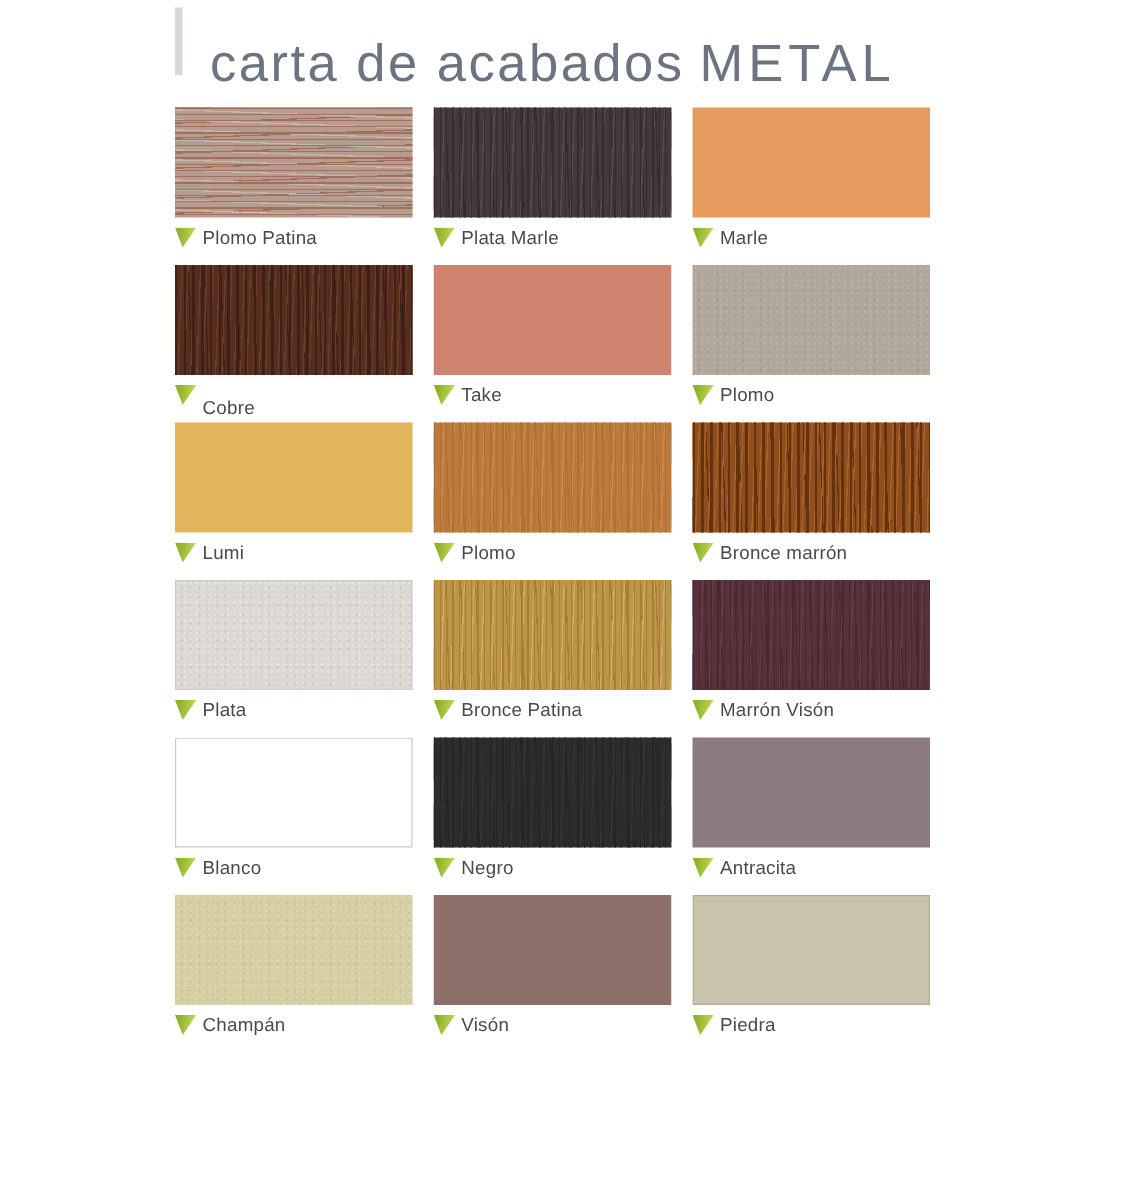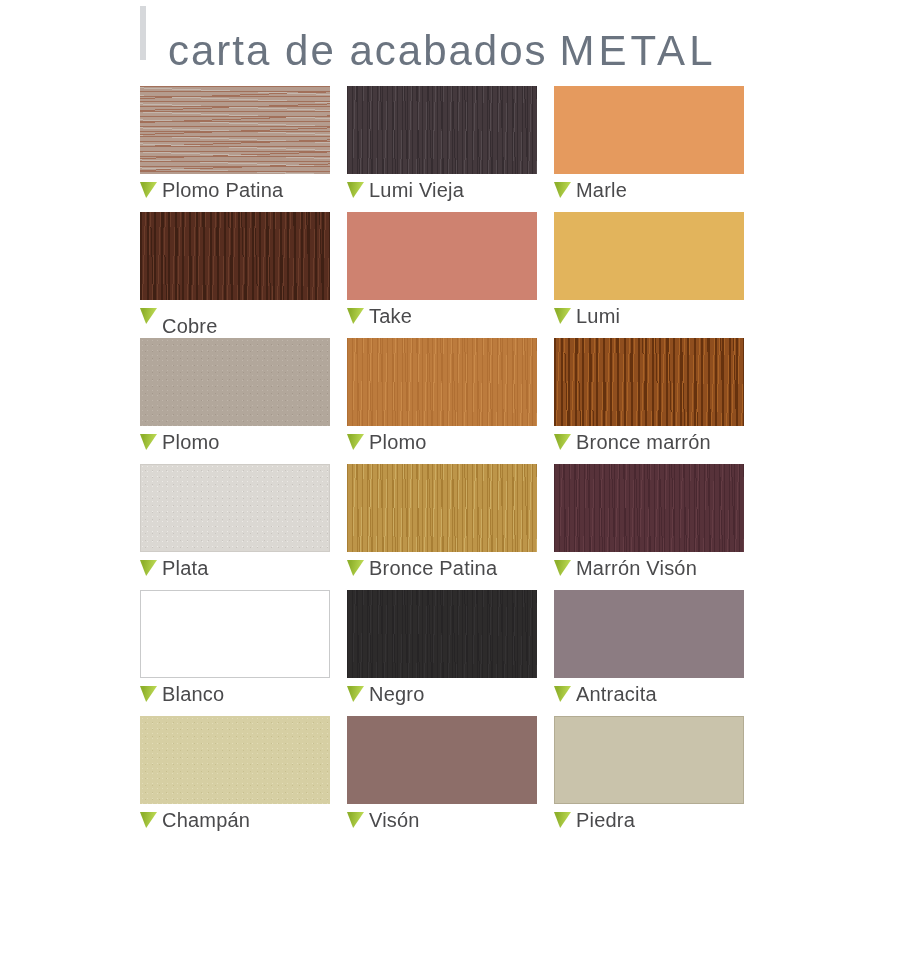--- a/index.html
+++ b/index.html
@@ -98,21 +98,21 @@
     height: 18px;
   }
   .tri {
     flex: 0 0 auto;
     width: 17px;
     height: 16px;
     background: linear-gradient(100deg, #8fb12c 20%, #b9d751 80%);
     clip-path: polygon(0 0, 100% 0, 36% 100%);
   }
   .cap-text {
-    font-size: 20px;
+    font-size: 15px;
     color: #4a4a4c;
     letter-spacing: 0.2px;
     white-space: nowrap;
   }
 </style>
 </head>
 <body>
 
 <div class="page">
 
@@ -127,21 +127,21 @@
       <figcaption class="caption">
         <span class="tri" style="background: linear-gradient(100deg, rgb(143, 177, 44) 20%, rgb(185, 215, 81) 80%);"></span>
         <span class="cap-text" style="color: rgb(74, 74, 76);">Plomo Patina</span>
       </figcaption>
     </figure>
 
     <figure class="cell">
       <div class="swatch tex-brushed-v" style="--base: #44393d; --s1: #352c30; --s2: #544a4e;"></div>
       <figcaption class="caption">
         <span class="tri" style="background: linear-gradient(100deg, rgb(143, 177, 44) 20%, rgb(185, 215, 81) 80%);"></span>
-        <span class="cap-text" style="color: rgb(74, 74, 76);">Lumi Vieja</span>
+        <span class="cap-text" style="color: rgb(74, 74, 76);">Plata Marle</span>
       </figcaption>
     </figure>
 
     <figure class="cell">
       <div class="swatch tex-flat" style="--base: #e59a5e;"></div>
       <figcaption class="caption">
         <span class="tri" style="background: linear-gradient(100deg, rgb(143, 177, 44) 20%, rgb(185, 215, 81) 80%);"></span>
         <span class="cap-text" style="color: rgb(74, 74, 76);">Marle</span>
       </figcaption>
     </figure>
@@ -156,44 +156,44 @@
 
     <figure class="cell">
       <div class="swatch tex-flat" style="--base: #ce8270;"></div>
       <figcaption class="caption">
         <span class="tri" style="background: linear-gradient(100deg, rgb(143, 177, 44) 20%, rgb(185, 215, 81) 80%);"></span>
         <span class="cap-text" style="color: rgb(74, 74, 76);">Take</span>
       </figcaption>
     </figure>
 
     <figure class="cell">
+      <div class="swatch tex-speckle" style="--base: #b2a79b; --s1: #c0b6ab; --s2: #a4988c;"></div>
+      <figcaption class="caption">
+        <span class="tri" style="background: linear-gradient(100deg, rgb(143, 177, 44) 20%, rgb(185, 215, 81) 80%);"></span>
+        <span class="cap-text" style="color: rgb(74, 74, 76);">Plomo</span>
+      </figcaption>
+    </figure>
+
+    <figure class="cell">
       <div class="swatch tex-flat" style="--base: #e2b45c;"></div>
       <figcaption class="caption">
         <span class="tri" style="background: linear-gradient(100deg, rgb(143, 177, 44) 20%, rgb(185, 215, 81) 80%);"></span>
         <span class="cap-text" style="color: rgb(74, 74, 76);">Lumi</span>
       </figcaption>
     </figure>
 
     <figure class="cell">
-      <div class="swatch tex-speckle" style="--base: #b2a79b; --s1: #c0b6ab; --s2: #a4988c;"></div>
+      <div class="swatch tex-brushed-v" style="--base: #bc7b3d; --s1: #b06f33; --s2: #c98a4a;"></div>
       <figcaption class="caption">
         <span class="tri" style="background: linear-gradient(100deg, rgb(143, 177, 44) 20%, rgb(185, 215, 81) 80%);"></span>
         <span class="cap-text" style="color: rgb(74, 74, 76);">Plomo</span>
       </figcaption>
     </figure>
 
     <figure class="cell">
-      <div class="swatch tex-brushed-v" style="--base: #bc7b3d; --s1: #b06f33; --s2: #c98a4a;"></div>
-      <figcaption class="caption">
-        <span class="tri" style="background: linear-gradient(100deg, rgb(143, 177, 44) 20%, rgb(185, 215, 81) 80%);"></span>
-        <span class="cap-text" style="color: rgb(74, 74, 76);">Plomo</span>
-      </figcaption>
-    </figure>
-
-    <figure class="cell">
       <div class="swatch tex-wood-v" style="--base: #8f4e1e; --s1: #66320e; --s2: #a96226;"></div>
       <figcaption class="caption">
         <span class="tri" style="background: linear-gradient(100deg, rgb(143, 177, 44) 20%, rgb(185, 215, 81) 80%);"></span>
         <span class="cap-text" style="color: rgb(74, 74, 76);">Bronce marrón</span>
       </figcaption>
     </figure>
 
 
     <figure class="cell">
       <div class="swatch tex-speckle" style="--base: #dbd8d3; --s1: #eceae7; --s2: #c9c5c0; --border: #cfccc7;"></div>

